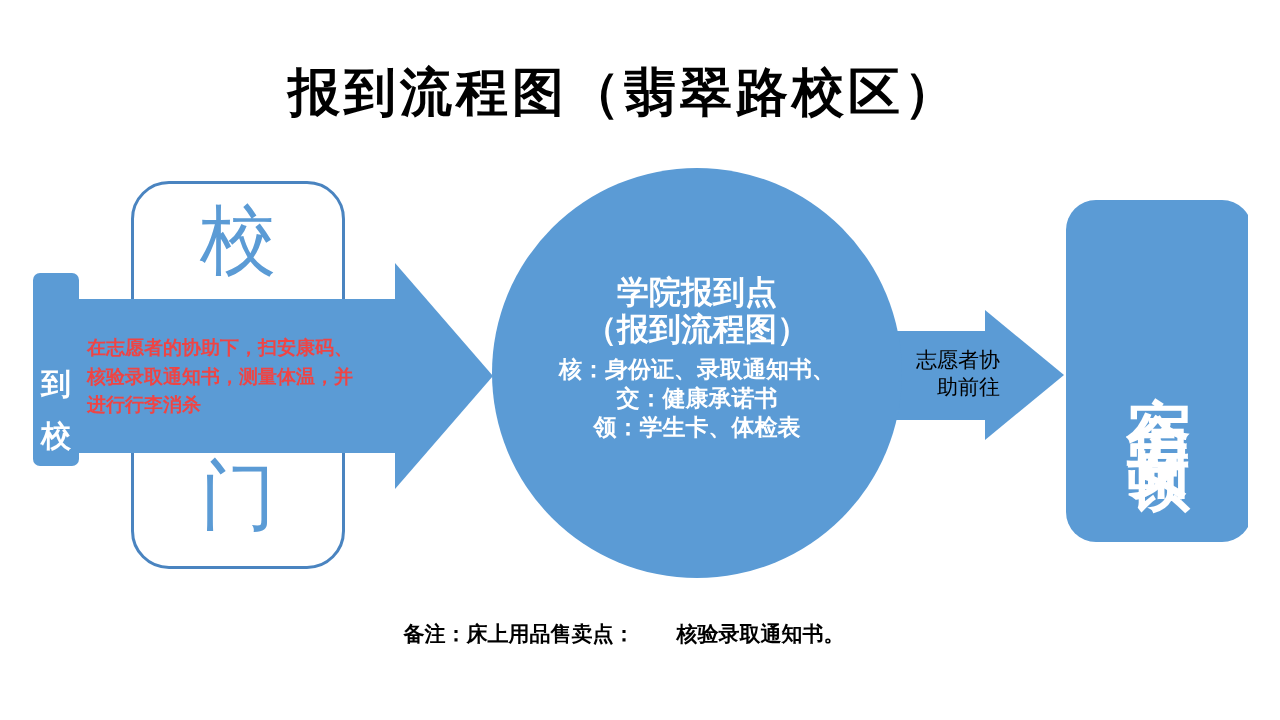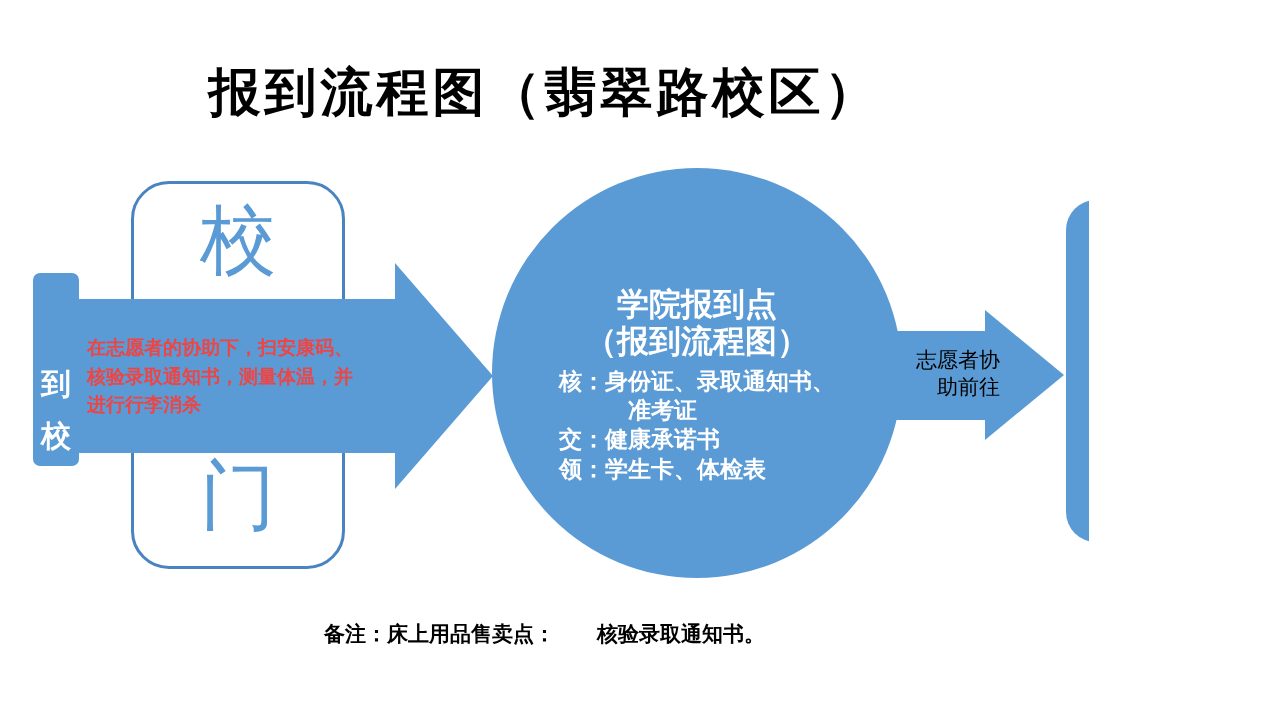--- a/index.html
+++ b/index.html
@@ -1,19 +1,19 @@
 <!DOCTYPE html>
 <html style="--blue: #5B9BD5; --blue-border: #4A84C0;"><head>
 <meta charset="utf-8">
 <style>
   * { margin:0; padding:0; box-sizing:border-box; }
   html,body { background:#ffffff; }
   body { font-family:"Liberation Sans", sans-serif; }
   .slide {
-    position:relative; width:1089px; height:720px;
+    position:relative; width:1248px; height:720px;
     background:#ffffff; overflow:hidden;
   }
   .title {
     position:absolute; top:64px; left:0; width:100%;
     text-align:center; font-size:52px; font-weight:bold; color:#000;
     letter-spacing:4px; line-height:1.1;
   }
   
   .node-arrive {
     position:absolute; left:33px; top:273px; width:46px; height:193px;
@@ -51,28 +51,28 @@
     font-size:19px; font-weight:bold; color:#ef4444; line-height:1.5;
     white-space:pre-line;
   }
   
   .node-checkpoint {
     position:absolute; left:492px; top:168px; width:410px; height:410px;
     border-radius:50%; background:var(--blue,#5B9BD5); color:#fff;
   }
   .circle-inner {
     position:absolute; left:0; top:106px; width:100%;
-    display:flex; flex-direction:column; align-items:center;margin-top:12px;
+    display:flex; flex-direction:column; align-items:center;
   }
   .circle-heading, .circle-subheading {
     font-size:32px; font-weight:bold; line-height:1.15; text-align:center;
   }
   .circle-details {
     margin-top:7px; font-size:23px; font-weight:bold; line-height:1.28;
-    text-align:left;
+    text-align:center;
   }
   .indent { padding-left:69px; }
   
   .arrow2-shaft {
     position:absolute; left:882px; top:331px; width:104px; height:89px;
     background:var(--blue,#5B9BD5);
   }
   .arrow2-head {
     position:absolute; left:985px; top:310px; width:0; height:0;
     border-top:65px solid transparent; border-bottom:65px solid transparent;
@@ -122,21 +122,20 @@
 
   <div class="arrow2-shaft"></div>
   <div class="arrow2-head"></div>
 
   <div class="node-checkpoint">
     <div class="circle-inner">
       <div class="circle-heading">学院报到点</div>
       <div class="circle-subheading">（报到流程图）</div>
       <div class="circle-details">
         <div>核：身份证、录取通知书、</div>
-        <div class="indent">准考证</div>
         <div>交：健康承诺书</div>
         <div>领：学生卡、体检表</div>
       </div>
     </div>
   </div>
 
   <div class="arrow2-text">志愿者协
 助前往</div>
 
   <div class="node-dorm">

